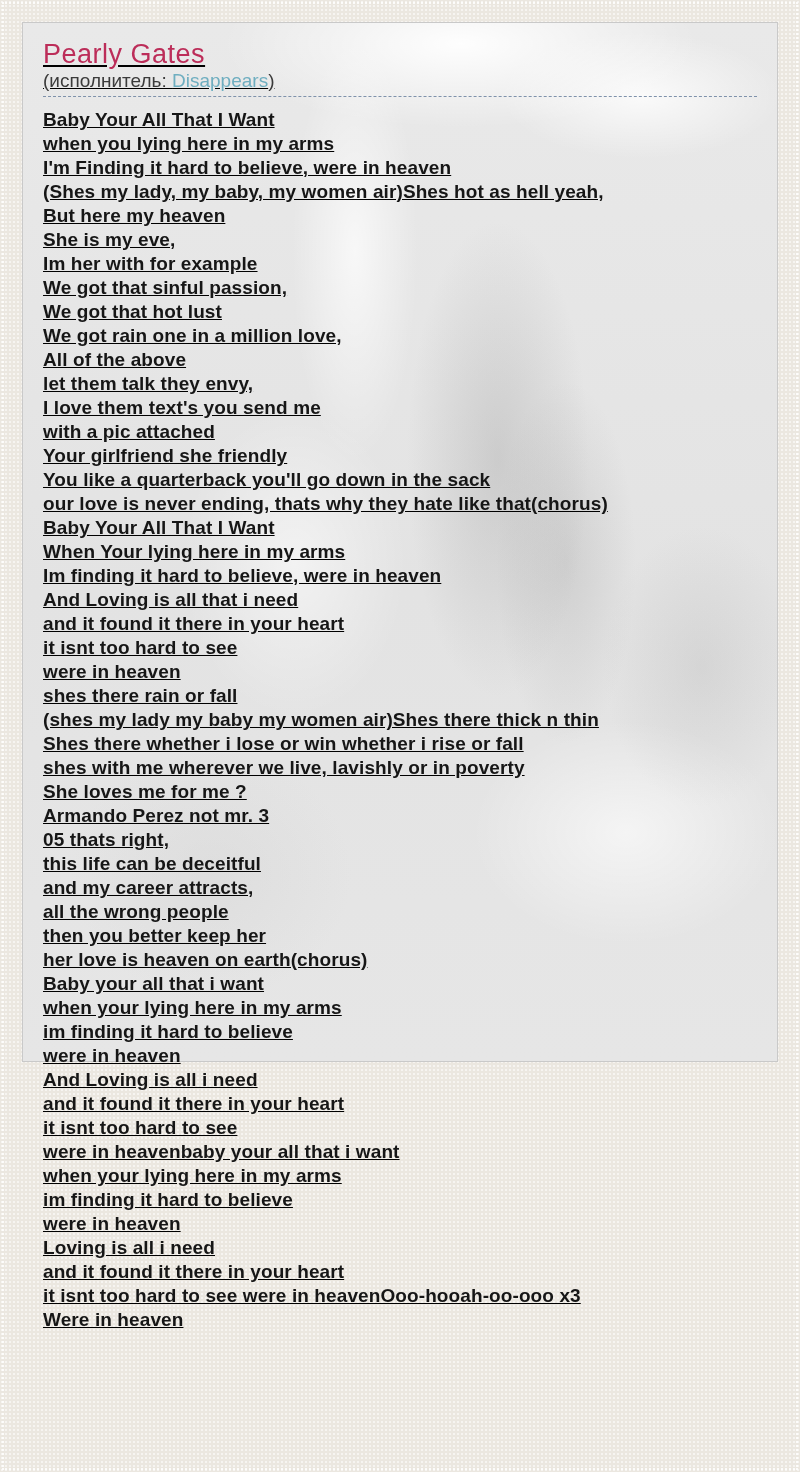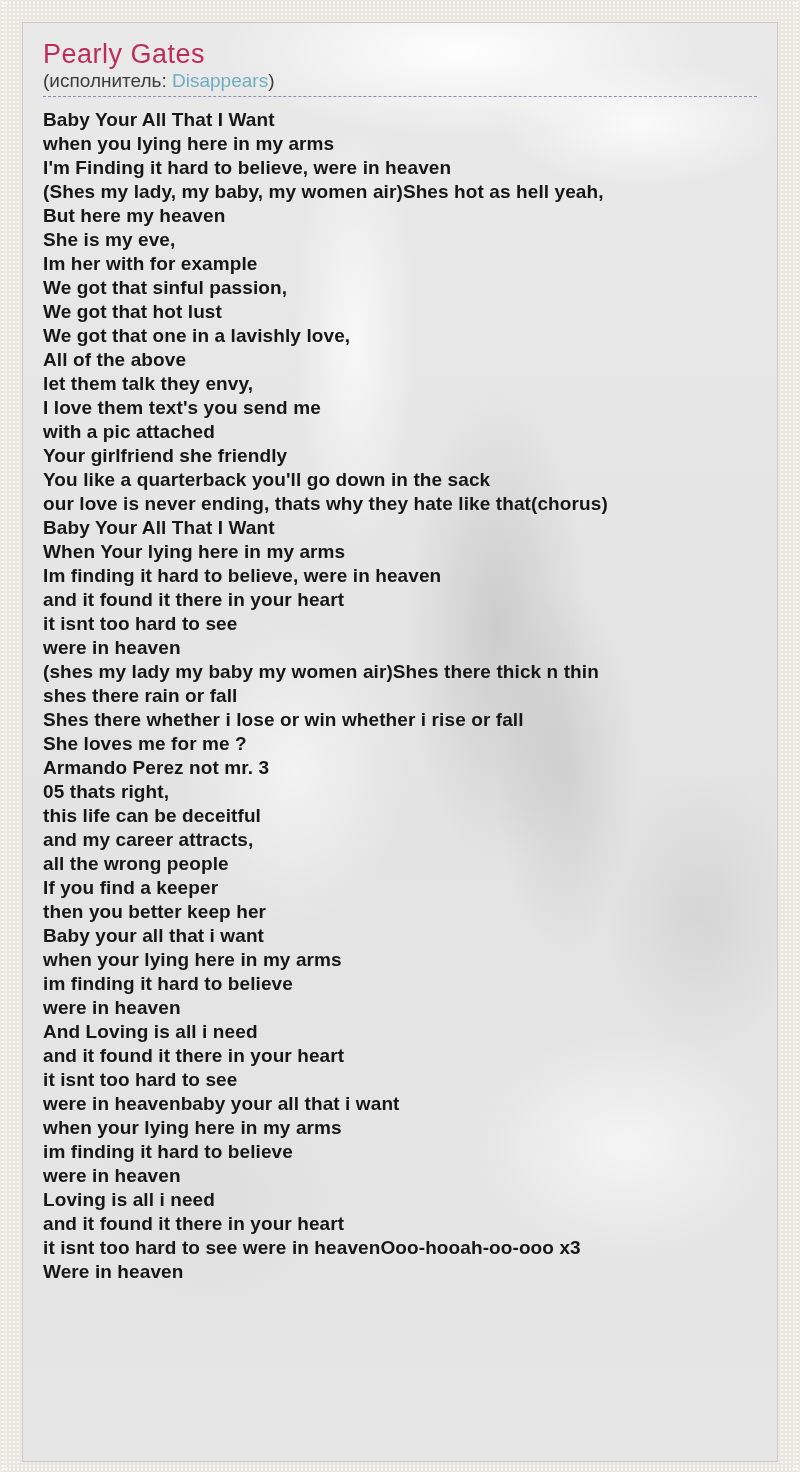--- a/index.html
+++ b/index.html
@@ -14,34 +14,35 @@
   }
   .page-frame {
     position: absolute;
     left: 2px; top: 2px; right: 2px; bottom: 2px;
     border: 2px dotted rgba(255,255,255,0.85);
     pointer-events: none;
   }
   .card {
     position: absolute;
     left: 22px; top: 22px;
-    width: 756px; height: 1440px;
+    width: 756px; height: 1040px;
     border: 1px solid #c9c9c9;
     background-color: #e4e4e4;
     background-image:
       radial-gradient(ellipse 340px 120px at 58% 2%, rgba(255,255,255,0.95), rgba(255,255,255,0) 70%),
       radial-gradient(ellipse 200px 90px at 82% 7%, rgba(255,255,255,0.8), rgba(255,255,255,0) 70%),
       radial-gradient(ellipse 90px 300px at 44% 22%, rgba(255,255,255,0.7), rgba(255,255,255,0) 70%),
       radial-gradient(ellipse 130px 340px at 63% 42%, rgba(140,140,140,0.28), rgba(140,140,140,0) 70%),
       radial-gradient(ellipse 100px 260px at 72% 52%, rgba(150,150,150,0.25), rgba(150,150,150,0) 70%),
       radial-gradient(ellipse 160px 220px at 36% 52%, rgba(255,255,255,0.55), rgba(255,255,255,0) 70%),
       radial-gradient(ellipse 140px 200px at 90% 62%, rgba(170,170,170,0.25), rgba(170,170,170,0) 70%),
       radial-gradient(ellipse 220px 160px at 80% 78%, rgba(255,255,255,0.6), rgba(255,255,255,0) 70%),
       radial-gradient(ellipse 200px 180px at 25% 82%, rgba(210,210,210,0.4), rgba(210,210,210,0) 70%),
       linear-gradient(180deg, #e9e9e9 0%, #e3e3e3 55%, #e6e6e6 100%);
+    text-decoration: underline;
   }
   .card-inner { padding: 16px 20px 0 20px; }
   .song-title {
     font-size: 27px;
     font-weight: normal;
     color: #bc2d59;
     line-height: 30px;
     letter-spacing: 0.5px;
   }
   .artist-line {
@@ -82,45 +83,47 @@
     <div class="lyrics">
         <div class="lyric-line">Baby Your All That I Want</div>
         <div class="lyric-line">when you lying here in my arms</div>
         <div class="lyric-line">I'm Finding it hard to believe, were in heaven</div>
         <div class="lyric-line">(Shes my lady, my baby, my women air)Shes hot as hell yeah,</div>
         <div class="lyric-line">But here my heaven</div>
         <div class="lyric-line">She is my eve,</div>
         <div class="lyric-line">Im her with for example</div>
         <div class="lyric-line">We got that sinful passion,</div>
         <div class="lyric-line">We got that hot lust</div>
-        <div class="lyric-line">We got that one in a lavishly love,</div>
+        <div class="lyric-line">We got rain one in a million love,</div>
         <div class="lyric-line">All of the above</div>
         <div class="lyric-line">let them talk they envy,</div>
         <div class="lyric-line">I love them text's you send me</div>
         <div class="lyric-line">with a pic attached</div>
         <div class="lyric-line">Your girlfriend she friendly</div>
         <div class="lyric-line">You like a quarterback you'll go down in the sack</div>
         <div class="lyric-line">our love is never ending, thats why they hate like that(chorus)</div>
         <div class="lyric-line">Baby Your All That I Want</div>
         <div class="lyric-line">When Your lying here in my arms</div>
         <div class="lyric-line">Im finding it hard to believe, were in heaven</div>
+        <div class="lyric-line">And Loving is all that i need</div>
         <div class="lyric-line">and it found it there in your heart</div>
         <div class="lyric-line">it isnt too hard to see</div>
         <div class="lyric-line">were in heaven</div>
+        <div class="lyric-line">shes there rain or fall</div>
         <div class="lyric-line">(shes my lady my baby my women air)Shes there thick n thin</div>
-        <div class="lyric-line">shes there rain or fall</div>
         <div class="lyric-line">Shes there whether i lose or win whether i rise or fall</div>
+        <div class="lyric-line">shes with me wherever we live, lavishly or in poverty</div>
         <div class="lyric-line">She loves me for me ?</div>
         <div class="lyric-line">Armando Perez not mr. 3</div>
         <div class="lyric-line">05 thats right,</div>
         <div class="lyric-line">this life can be deceitful</div>
         <div class="lyric-line">and my career attracts,</div>
         <div class="lyric-line">all the wrong people</div>
-        <div class="lyric-line">If you find a keeper</div>
         <div class="lyric-line">then you better keep her</div>
+        <div class="lyric-line">her love is heaven on earth(chorus)</div>
         <div class="lyric-line">Baby your all that i want</div>
         <div class="lyric-line">when your lying here in my arms</div>
         <div class="lyric-line">im finding it hard to believe</div>
         <div class="lyric-line">were in heaven</div>
         <div class="lyric-line">And Loving is all i need</div>
         <div class="lyric-line">and it found it there in your heart</div>
         <div class="lyric-line">it isnt too hard to see</div>
         <div class="lyric-line">were in heavenbaby your all that i want</div>
         <div class="lyric-line">when your lying here in my arms</div>
         <div class="lyric-line">im finding it hard to believe</div>

